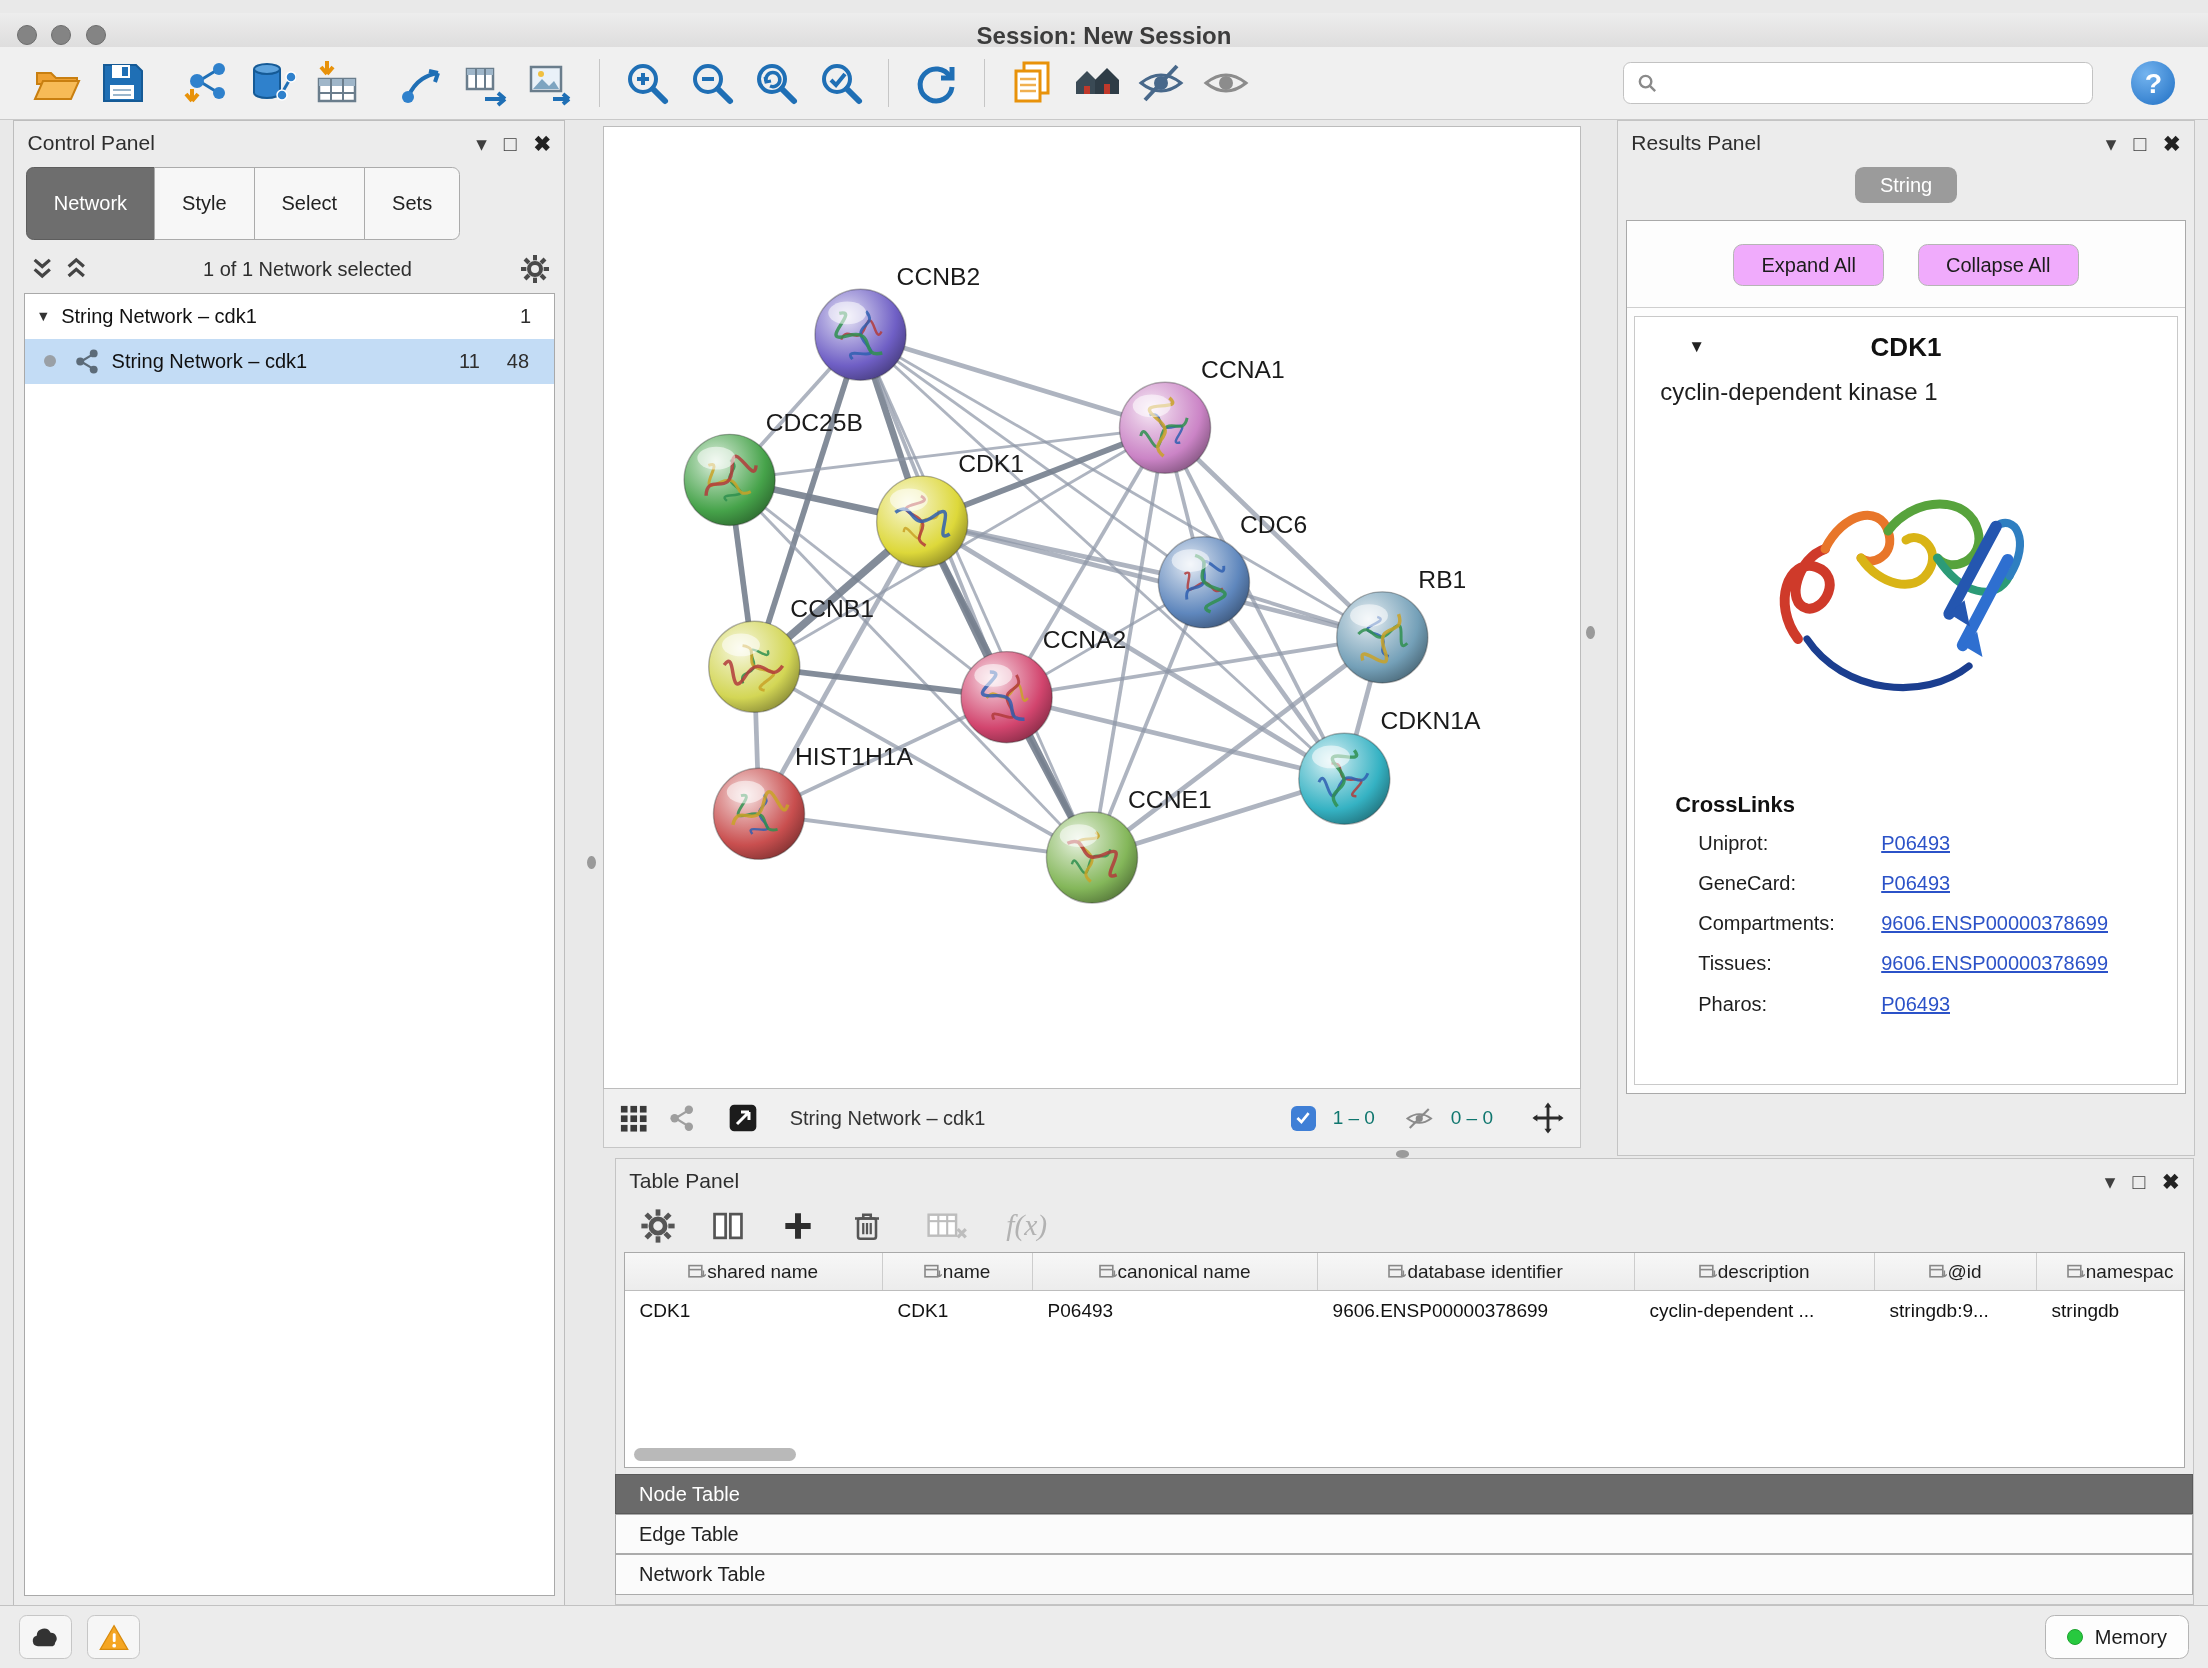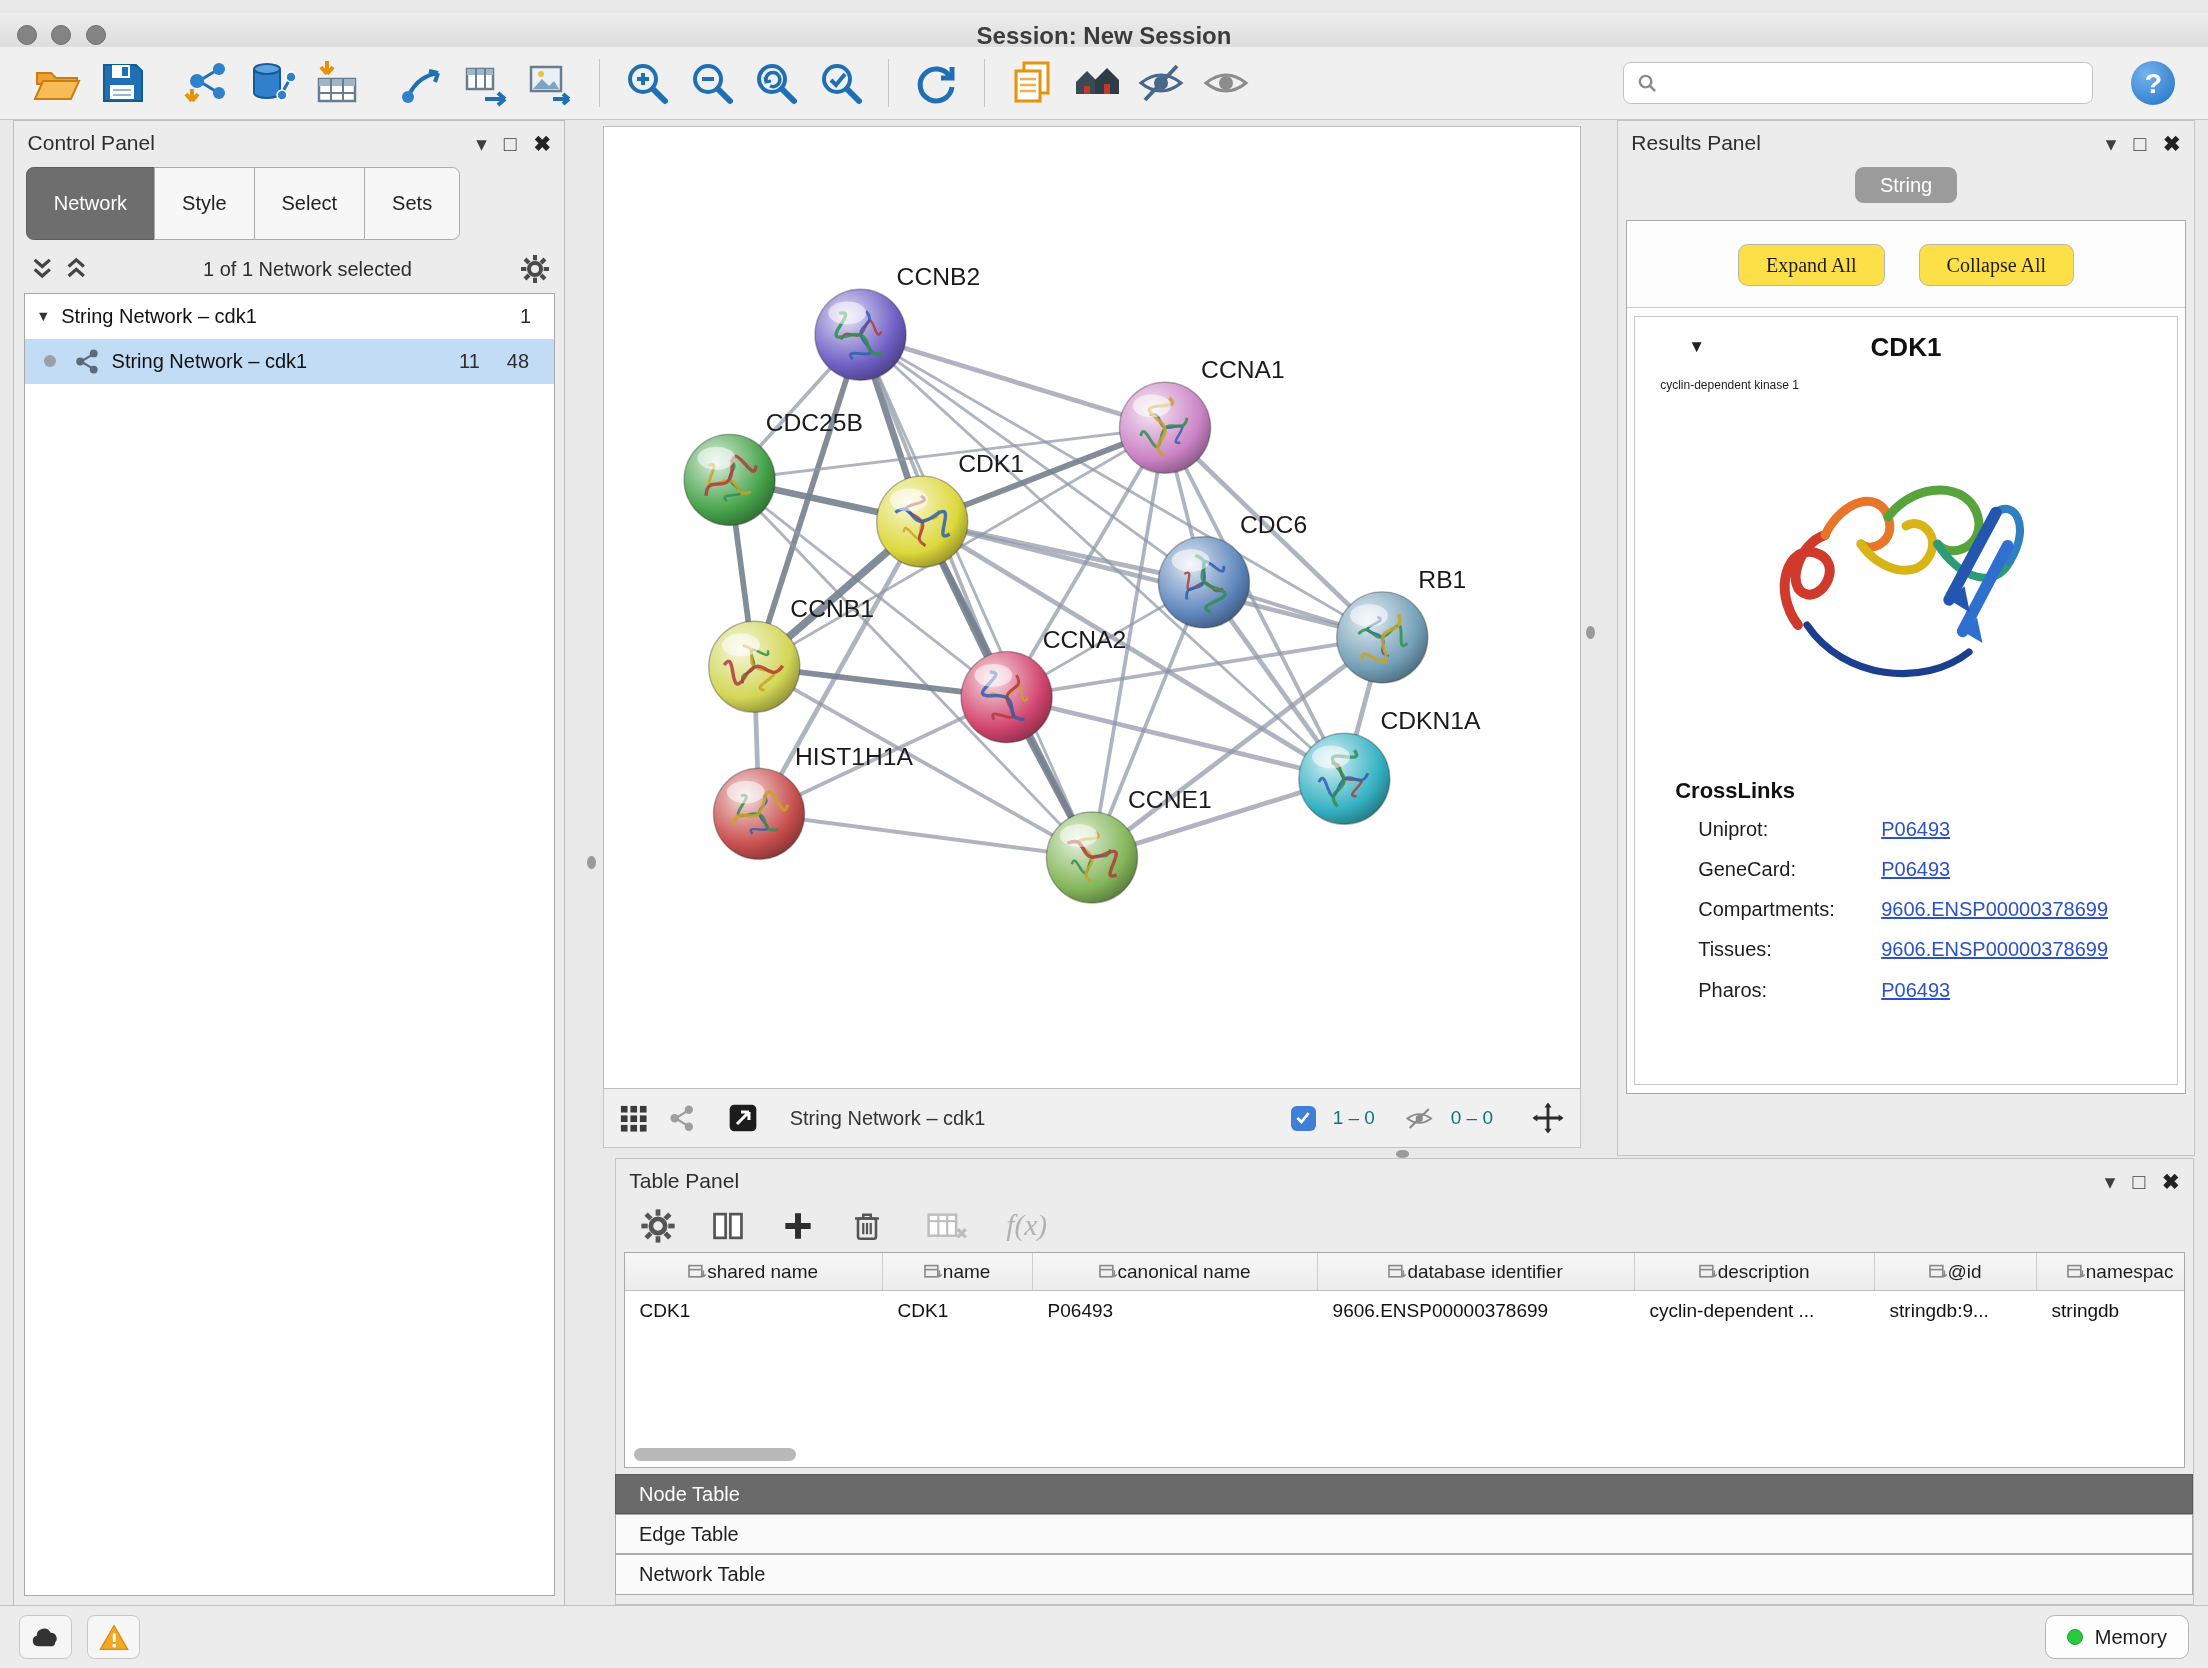--- a/index.html
+++ b/index.html
@@ -75,27 +75,27 @@
   .split-dot { position:absolute; background:#9a9a9a; border-radius:50%; }
 
   
   .results-panel { position:absolute; left:1617px; top:120px; width:578px; height:1036px; background:#ececec;
     border:1px solid #c4c4c4; }
   .rp-badge-row { display:flex; justify-content:center; margin-top:1.9px; }
   .rp-badge { background:#9b9b9b; color:#fff; font-size:20px; padding:6.7px 25px; border-radius:8.6px; }
   .rp-box { position:absolute; left:7.6px; right:7.6px; top:99px; bottom:61px; background:#fdfdfd;
     border:1px solid #a9a9a9; display:flex; flex-direction:column; overflow:hidden; }
   .rp-buttons { display:flex; justify-content:center; gap:34px; padding:23px 0 21px 0; border-bottom:1px solid #cfcfcf; }
-  .rp-btn { background:#fde047; border:1px solid #b5b5b5; border-radius:9.5px; font-size:20px; color:#1c1c1c;
-    padding:8.6px 27px; font-family:Liberation Serif, serif; }
+  .rp-btn { background:#f0abfc; border:1px solid #b5b5b5; border-radius:9.5px; font-size:20px; color:#1c1c1c;
+    padding:8.6px 27px; font-family:Liberation Sans, sans-serif; }
   .gene-box { flex:1; margin:7.6px; border:1px solid #c9c9c9; background:#fff; display:flex; flex-direction:column; overflow:hidden; }
   .gene-head { display:flex; align-items:center; padding:15px 9.5px 9.5px 9.5px; position:relative; }
   .gene-head .tri { position:absolute; left:53px; font-size:17px; color:#222; }
   .gene-head .sym { flex:1; text-align:center; font-size:26px; font-weight:bold; color:#111; }
-  .gene-desc { font-size:12px; color:#1d1d1d; padding:5.7px 25px 0 25px; }
+  .gene-desc { font-size:24px; color:#1d1d1d; padding:5.7px 25px 0 25px; }
   .ribbon-wrap { display:flex; justify-content:center; padding:17px 0 7.6px 0; }
   .crosslinks-title { font-size:22px; font-weight:bold; color:#111; padding:19px 0 5.7px 40px; }
   .cl-row { display:flex; padding:8.6px 0 8.6px 63px; font-size:20px; }
   .cl-label { width:183px; color:#1d1d1d; flex:none; }
   .link { color:#2b52c8; text-decoration:underline; cursor:pointer; overflow:hidden; white-space:nowrap; text-overflow:ellipsis; }
 
   
   .table-panel { position:absolute; left:615px; top:1158px; width:1579px; height:447px; background:#ececec;
     border:1px solid #c4c4c4; display:flex; flex-direction:column; }
   .tp-toolbar { display:flex; align-items:center; gap:32px; padding:3.8px 23px 7.6px 23px; }

